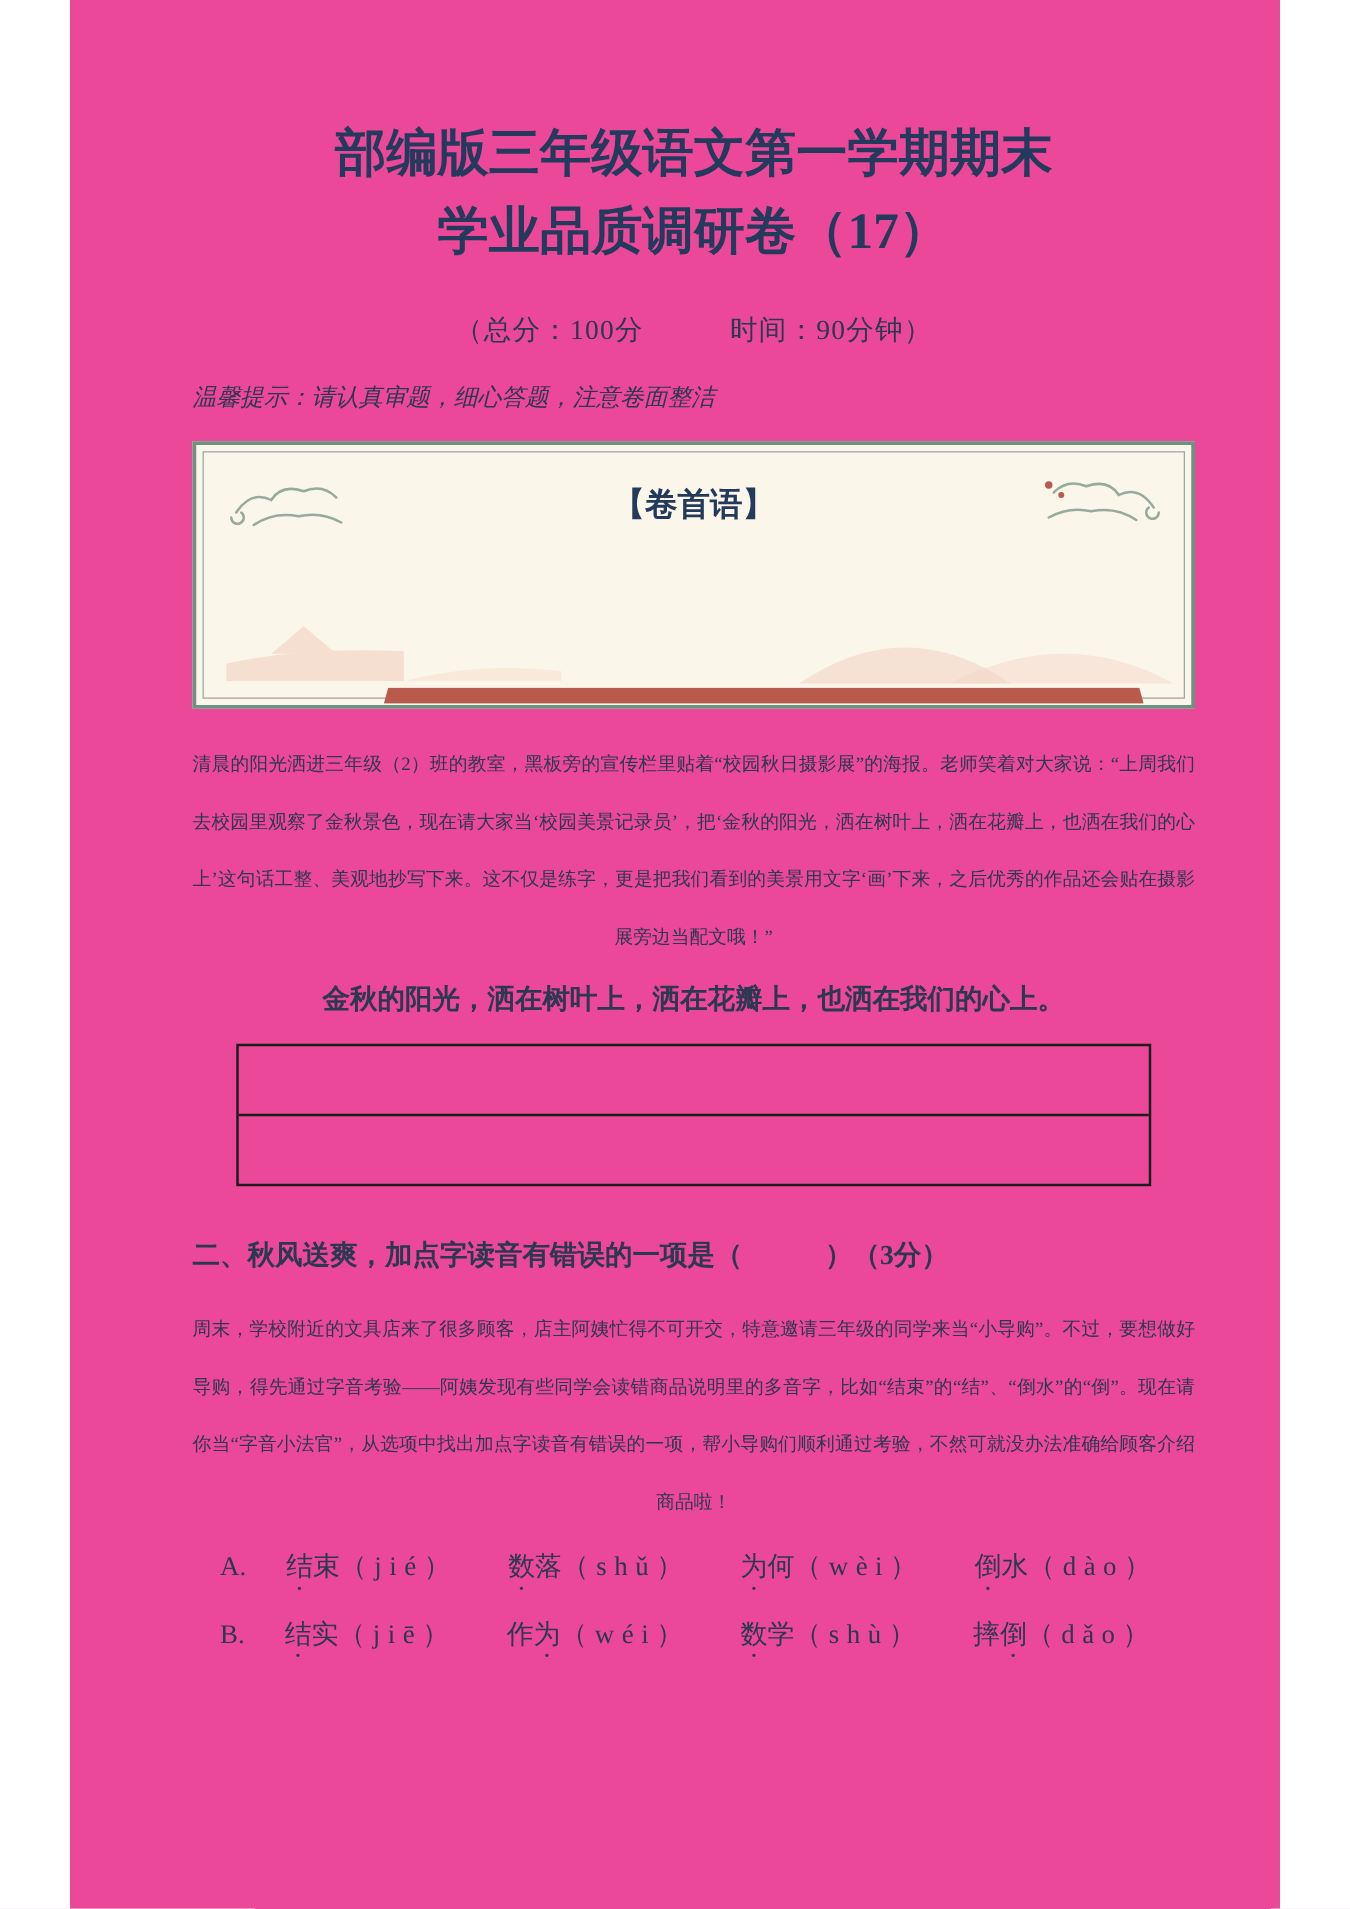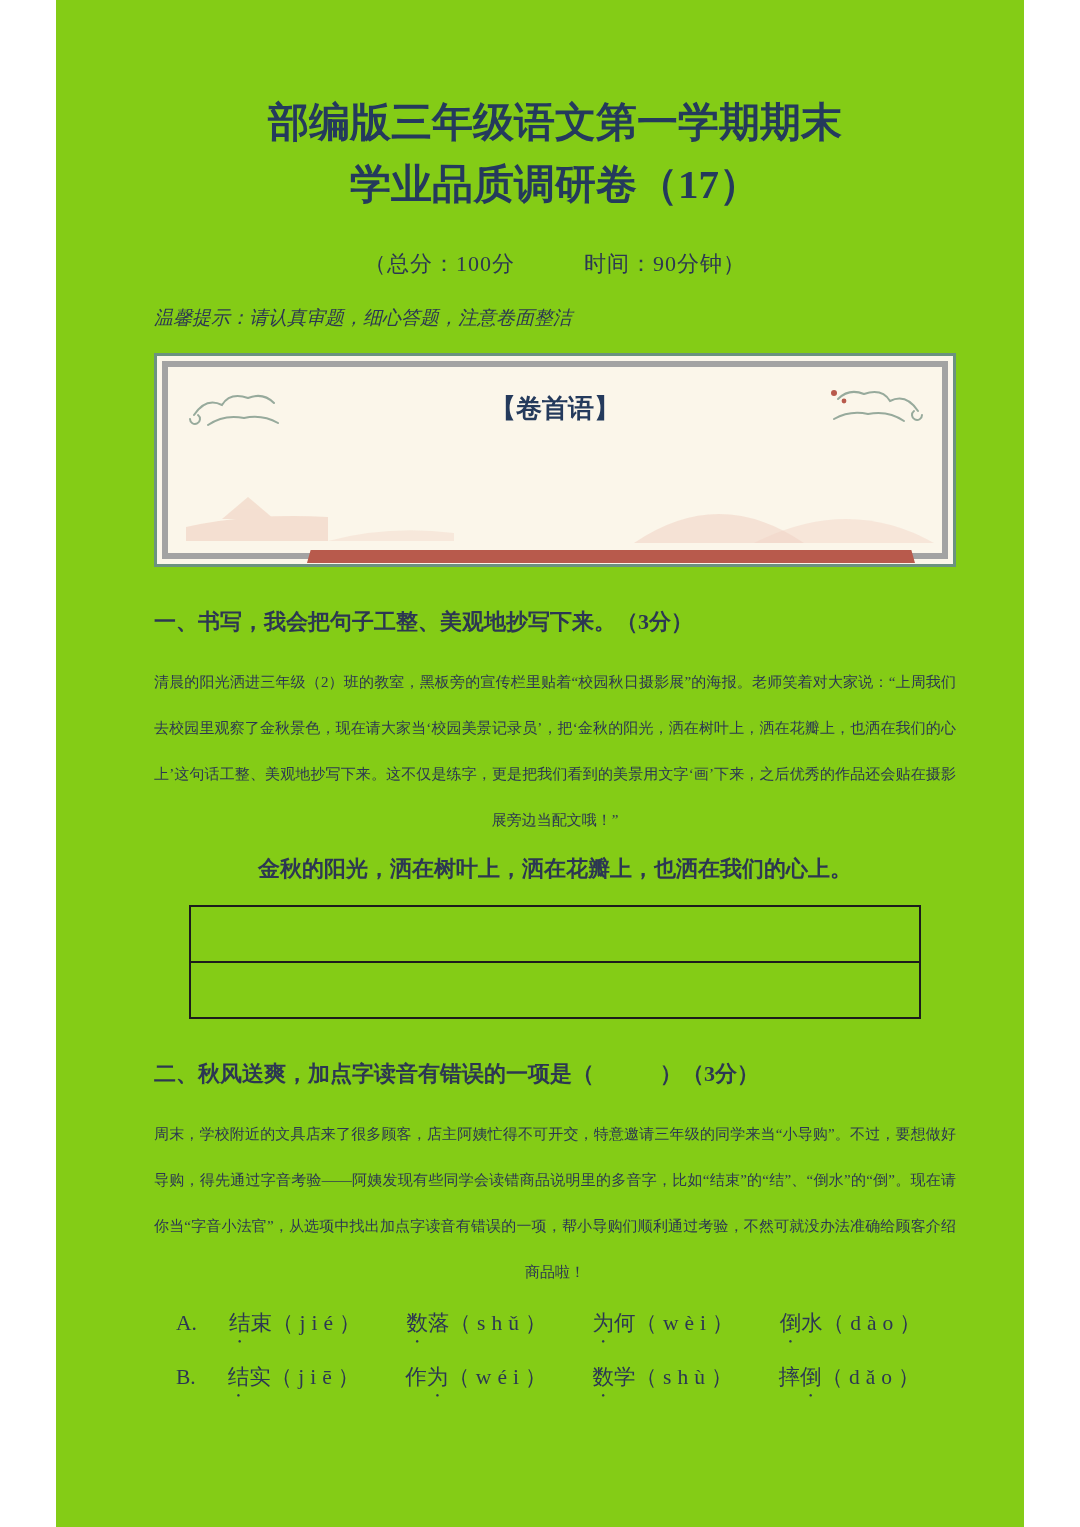--- a/index.html
+++ b/index.html
@@ -1,20 +1,20 @@
 <!DOCTYPE html>
 <html><head>
 <meta charset="utf-8">
 <style>
   html,body{margin:0;padding:0;background:#ffffff;}
   .page{
     position:relative;
     width:968px;height:1527px;
     margin:0 auto;
-    background:#84cc16;
+    background:#ec4899;
     box-sizing:border-box;
     padding:92px 68px 30px 98px;
     font-family:"Liberation Serif","DejaVu Serif",serif;
     color:#2c3752;
     overflow:hidden;
   }
   .title{
     text-align:center;
     font-weight:bold;
     color:#243a5c;
@@ -37,21 +37,21 @@
   
   .preface{
     position:relative;
     margin-top:22px;
     border:3px solid #6c9280;
     padding:5px;
     background:#fbf6ea;
   }
   .preface-inner{
     position:relative;
-    border:6px solid #a3a3a3;
+    border:1px solid #a3a3a3;
     background:#fbf6ea;
     min-height:198px;
     padding:14px 34px 44px 34px;
     box-sizing:border-box;
     overflow:hidden;
   }
   .preface-heading{
     position:relative;z-index:2;
     text-align:center;
     font-size:26px;
@@ -185,21 +185,20 @@
           <path d="M0 64 Q85 6 170 64 Z" fill="#eec5b6" opacity="0.4"></path>
           <path d="M120 64 Q215 16 300 64 Z" fill="#f2d3c6" opacity="0.45"></path>
         </svg>
       </span>
 
       <div class="preface-heading">【卷首语】</div>
     </div>
     <div class="red-bar"></div>
   </div>
 
-  <div class="section-heading">一、书写，我会把句子工整、美观地抄写下来。（3分）</div>
 
   <div class="paragraph">清晨的阳光洒进三年级（2）班的教室，黑板旁的宣传栏里贴着“校园秋日摄影展”的海报。老师笑着对大家说：“上周我们去校园里观察了金秋景色，现在请大家当‘校园美景记录员’，把‘金秋的阳光，洒在树叶上，洒在花瓣上，也洒在我们的心上’这句话工整、美观地抄写下来。这不仅是练字，更是把我们看到的美景用文字‘画’下来，之后优秀的作品还会贴在摄影展旁边当配文哦！”</div>
 
   <div class="quote">金秋的阳光，洒在树叶上，洒在花瓣上，也洒在我们的心上。</div>
 
   <div class="copy-box">
     <div class="copy-line"></div>
     <div class="copy-line"></div>
   </div>
 

